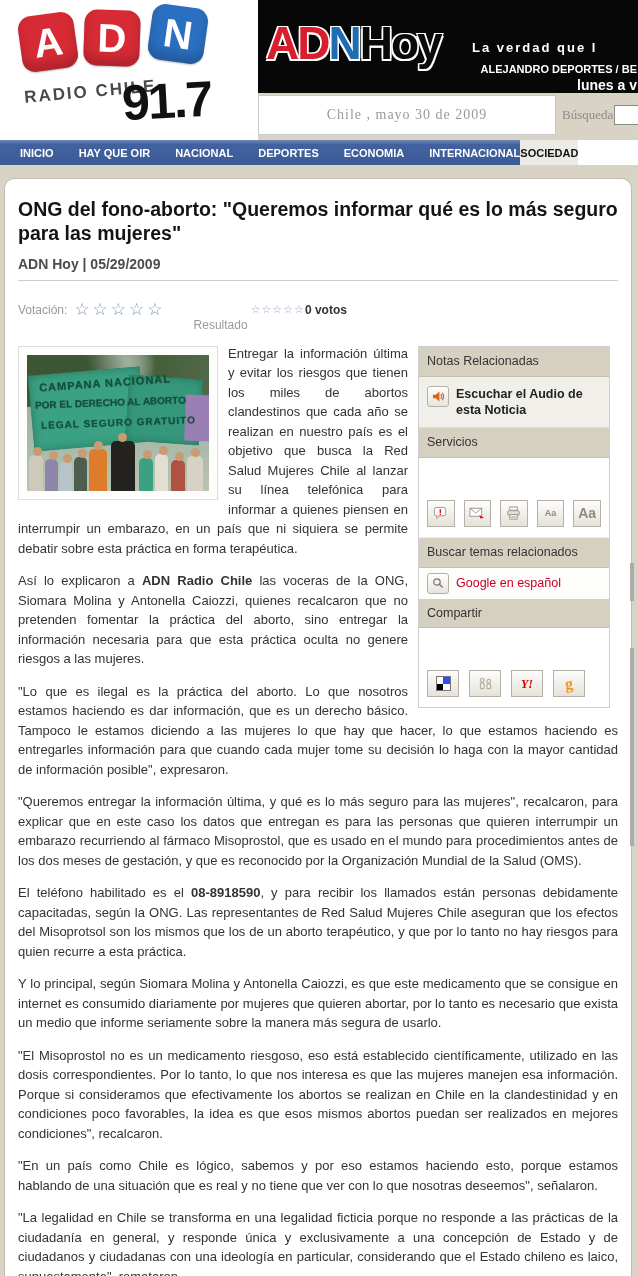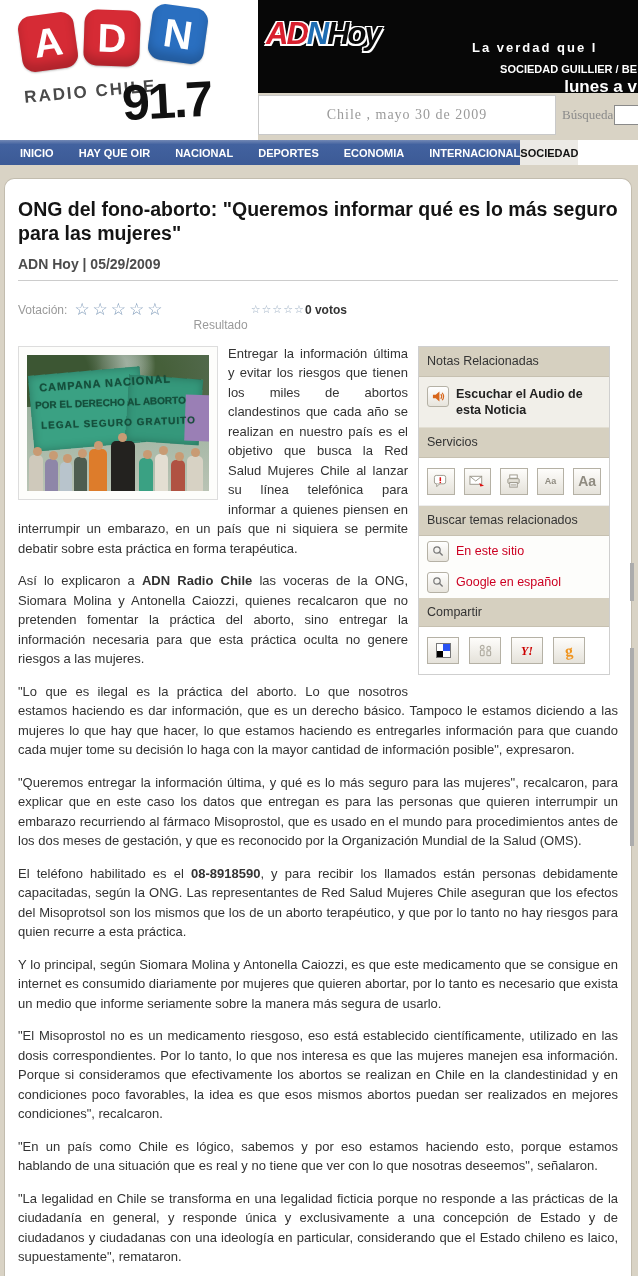--- a/index.html
+++ b/index.html
@@ -17,29 +17,29 @@
   .tile-a{left:20px;top:14px;background:#d62b35;transform:rotate(-8deg);}
   .tile-d{left:84px;top:10px;background:#d62b35;transform:rotate(2deg);}
   .tile-n{left:150px;top:6px;background:#2a6fc0;transform:rotate(8deg);}
   .logo-sub{position:absolute;left:24px;top:82px;font-weight:bold;font-size:17px;color:#4a4a4a;
             letter-spacing:2px;transform:rotate(-5deg);}
   .logo-freq{position:absolute;left:122px;top:72px;font-weight:bold;font-size:50px;color:#111;
              transform:rotate(-3deg);letter-spacing:-2px;}
 
   
   .black-banner{position:absolute;left:258px;top:0;width:380px;height:93px;background:#070707;overflow:hidden;cursor:pointer;}
-  .adnhoy{position:absolute;left:8px;top:16px;font-weight:bold;font-size:31px;letter-spacing:-2px;white-space:nowrap;font-style:italic;}
+  .adnhoy{position:absolute;left:8px;top:16px;font-weight:bold;font-size:46px;letter-spacing:-2px;white-space:nowrap;}
   .ol{text-shadow:-1.5px -1.5px 0 #fff,1.5px -1.5px 0 #fff,-1.5px 1.5px 0 #fff,1.5px 1.5px 0 #fff,0 1.5px 0 #fff,0 -1.5px 0 #fff;}
   .adn-red{color:#d81f2e;}
   .adn-blue{color:#1e6db3;}
   .adn-hoy{color:#0a0a0a;}
   .bn-tag{position:absolute;left:214px;top:40px;color:#fff;font-weight:bold;font-size:13px;
           letter-spacing:2px;white-space:nowrap;}
   .bn-l2{position:absolute;right:1px;top:63px;color:#fff;font-weight:bold;font-size:11px;white-space:nowrap;}
-  .bn-l3{position:absolute;right:1px;top:77px;color:#fff;font-weight:bold;font-size:17px;white-space:nowrap;}
+  .bn-l3{position:absolute;right:1px;top:77px;color:#fff;font-weight:bold;font-size:14px;white-space:nowrap;}
 
   
   .date-row{position:absolute;left:258px;top:93px;width:380px;height:47px;background:#d9d3c5;}
   .date-box{position:absolute;left:0;top:2px;width:296px;height:38px;background:#fff;border:1px solid #c9c9c9;
             display:flex;align-items:center;justify-content:center;
             font-family:"Liberation Serif",serif;color:#9a9a9a;font-size:14px;letter-spacing:1px;}
   .search-cell{position:absolute;left:298px;top:2px;width:82px;height:38px;}
   .search-label{position:absolute;left:6px;top:12px;font-family:"Liberation Serif",serif;color:#8b8b8b;font-size:13px;}
   .search-input{position:absolute;right:-10px;top:10px;width:28px;height:16px;border:1px solid #8a8a8a;background:#fff;}
 
@@ -95,21 +95,21 @@
   .sidebar{float:right;width:190px;margin:2px 8px 10px 10px;border:1px solid #cfcfcf;background:#fff;
            font-size:12.5px;text-align:left;}
   .sb-h{background:#d6d0c0;color:#333;padding:5px 8px;border-bottom:1px solid #c6c0b0;}
   .sb-audio{display:flex;gap:7px;padding:9px 8px;background:#f1efe9;align-items:flex-start;
             border-bottom:1px solid #e2ded2;cursor:pointer;}
   .sb-audio b{color:#222;line-height:1.3;}
   .icon-btn{width:20px;height:19px;background:linear-gradient(#fff,#e7e4dc);border:1px solid #b5b1a5;
             border-radius:3px;display:flex;align-items:center;justify-content:center;flex:none;cursor:pointer;}
   .sb-icons{display:flex;gap:9px;padding:10px 8px;background:#fff;border-bottom:1px solid #eee;}
   .srv-btn{width:30px;height:25px;background:linear-gradient(#fefdfb,#e5e2da);border:1px solid #b5b1a5;
-           border-radius:0;display:flex;align-items:center;justify-content:center;cursor:pointer;}
+           border-radius:0;display:flex;align-items:center;justify-content:center;cursor:pointer;margin-top:32px;}
   .aa-small{font-size:9px;color:#8f8b80;font-weight:bold;}
   .aa-big{font-size:14px;color:#8f8b80;font-weight:bold;}
   .sb-search-row{display:flex;align-items:center;gap:7px;padding:5px 8px;background:#fdfdfb;}
   .sb-search-row:last-of-type{padding-bottom:9px;}
   .sb-link{color:#cc0022;cursor:pointer;}
   .sb-share{display:flex;gap:10px;padding:10px 8px;background:#fff;}
   .ic-delicious{position:relative;width:13px;height:13px;border:1px solid #777;background:#fff;}
   .ic-delicious i{position:absolute;width:6.5px;height:6.5px;}
   .q2{right:0;top:0;background:#2a52f2;}
   .q3{left:0;bottom:0;background:#000;}
@@ -138,21 +138,21 @@
       </div>
     <div class="logo-sub">RADIO CHILE</div>
     <div class="logo-freq">91.7</div>
   </div>
 
   <div class="black-banner">
     <div class="adnhoy">
       <span class="ol adn-red">AD</span><span class="ol adn-blue">N</span><span class="ol adn-hoy">Hoy</span>
     </div>
     <div class="bn-tag">La verdad que l</div>
-    <div class="bn-l2">SOCIEDAD GUILLIER / BE</div>
+    <div class="bn-l2">ALEJANDRO DEPORTES / BE</div>
     <div class="bn-l3">lunes a v</div>
   </div>
 
   <div class="date-row">
     <div class="date-box">Chile , mayo 30 de 2009</div>
     <div class="search-cell">
       <span class="search-label">Búsqueda:</span>
       <input class="search-input" type="text" style="">
     </div>
   </div>
@@ -227,29 +227,20 @@
           </span>
           <span class="srv-btn">
               <span class="aa-small">Aa</span>
             </span>
           <span class="srv-btn">
               <span class="aa-big">Aa</span>
             </span>
         </div>
 
         <div class="sb-h">Buscar temas relacionados</div>
-        <div class="sb-search-row">
-          <span class="icon-btn">
-            <svg width="12" height="12" viewBox="0 0 12 12">
-                <circle cx="5" cy="5" r="3.2" fill="none" stroke="#777" stroke-width="1.2"></circle>
-                <line x1="7.6" y1="7.6" x2="10.6" y2="10.6" stroke="#777" stroke-width="1.4"></line>
-              </svg>
-          </span>
-          <span class="sb-link">En este sitio</span>
-        </div>
         <div class="sb-search-row">
           <span class="icon-btn">
             <svg width="12" height="12" viewBox="0 0 12 12">
                 <circle cx="5" cy="5" r="3.2" fill="none" stroke="#777" stroke-width="1.2"></circle>
                 <line x1="7.6" y1="7.6" x2="10.6" y2="10.6" stroke="#777" stroke-width="1.4"></line>
               </svg>
           </span>
           <span class="sb-link">Google en español</span>
         </div>
 

